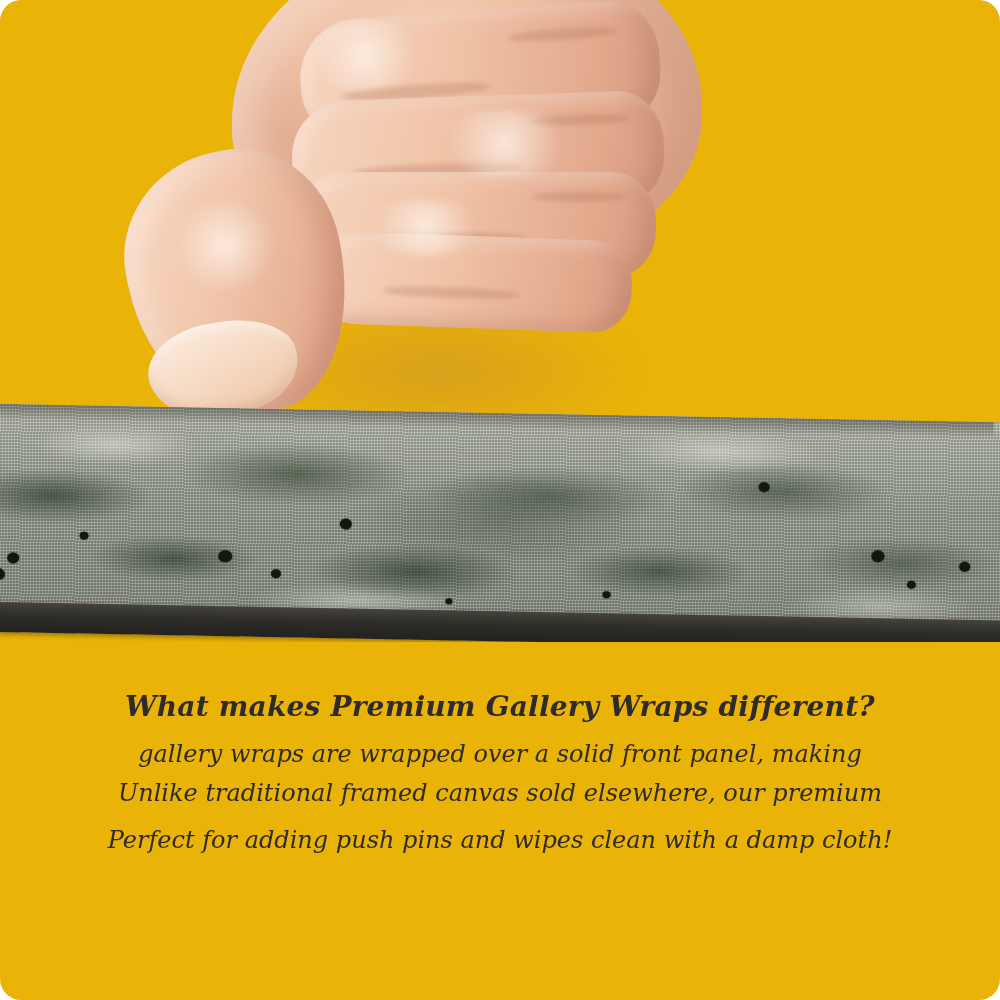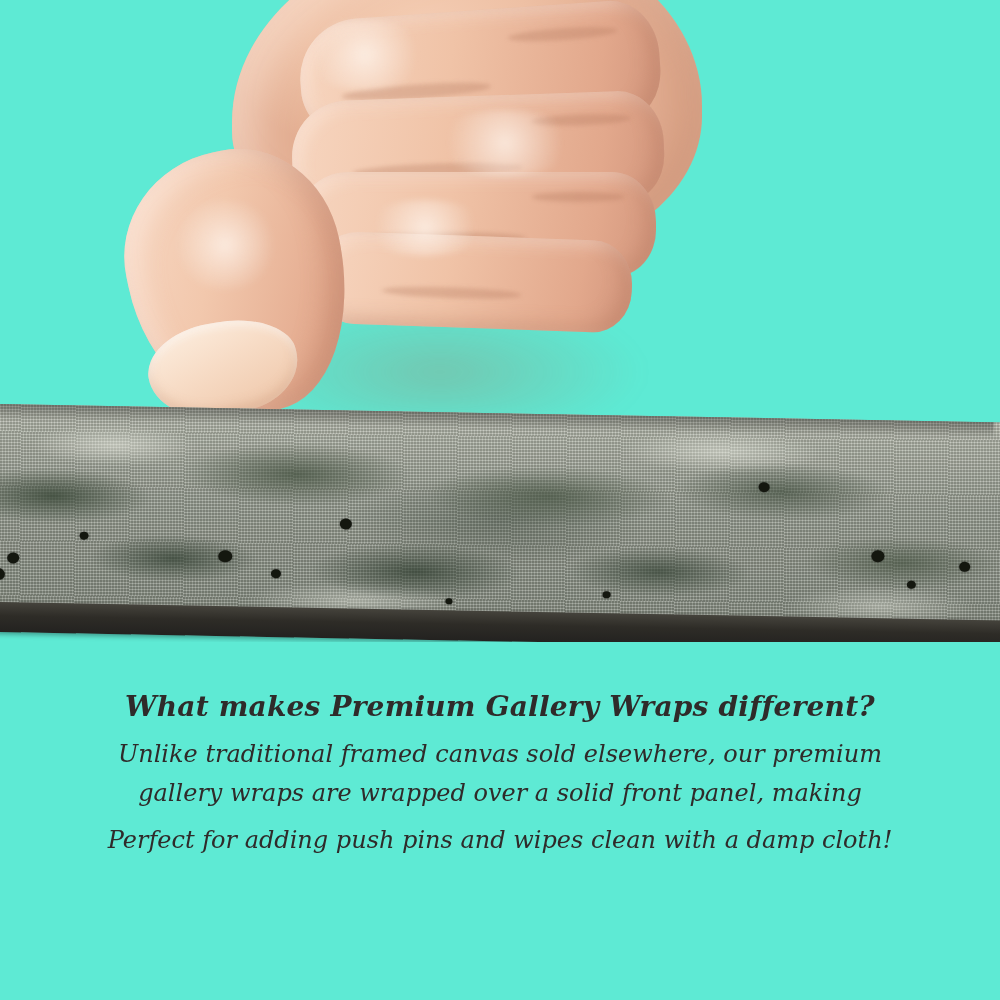--- a/index.html
+++ b/index.html
@@ -11,21 +11,22 @@
     width: 1000px;
     height: 1000px;
     position: relative;
     overflow: hidden;
     font-family: "DejaVu Sans", sans-serif;
   }
 
   .stage {
     position: absolute;
     inset: 0;
-    background: #5eead4;
+    background: #eab308;
+    border-radius: 21px;
   }
 
   
   .hand-layer {
     position: absolute;
     left: 0;
     top: 0;
     width: 1000px;
     height: 430px;
     overflow: hidden;
@@ -272,18 +273,18 @@
       <div class="speck" style="left:968px; top:140px; width:11px; height:10px;"></div>
       <div class="speck" style="left:612px; top:176px; width:8px;  height:7px;"></div>
       <div class="speck" style="left:455px; top:186px; width:7px;  height:6px;"></div>
       <div class="canvas-top-shadow"></div>
     </div>
     <div class="canvas-bottom-edge"></div>
   </div>
 
   <div class="text-block">
     <div class="headline">What makes Premium Gallery Wraps different?</div>
+    <div class="body-line">gallery wraps are wrapped over a solid front panel, making</div>
     <div class="body-line">Unlike traditional framed canvas sold elsewhere, our premium</div>
-    <div class="body-line">gallery wraps are wrapped over a solid front panel, making</div>
     <div class="body-line last-line">Perfect for adding push pins and wipes clean with a damp cloth!</div>
   </div>
 
 </div>
 
 </body></html>

